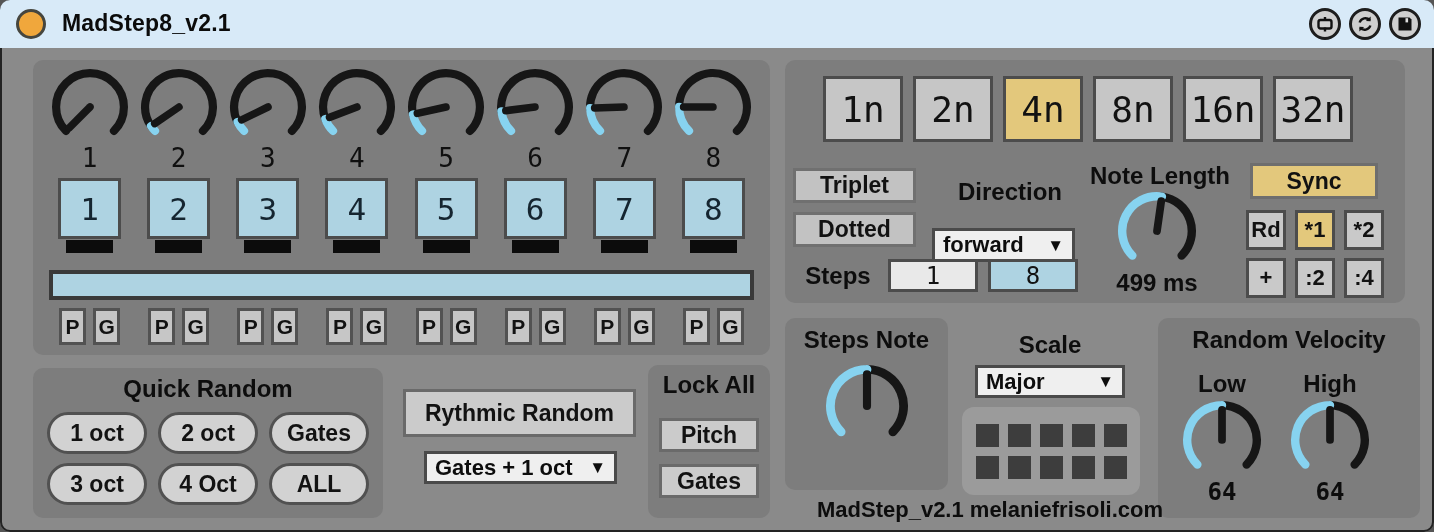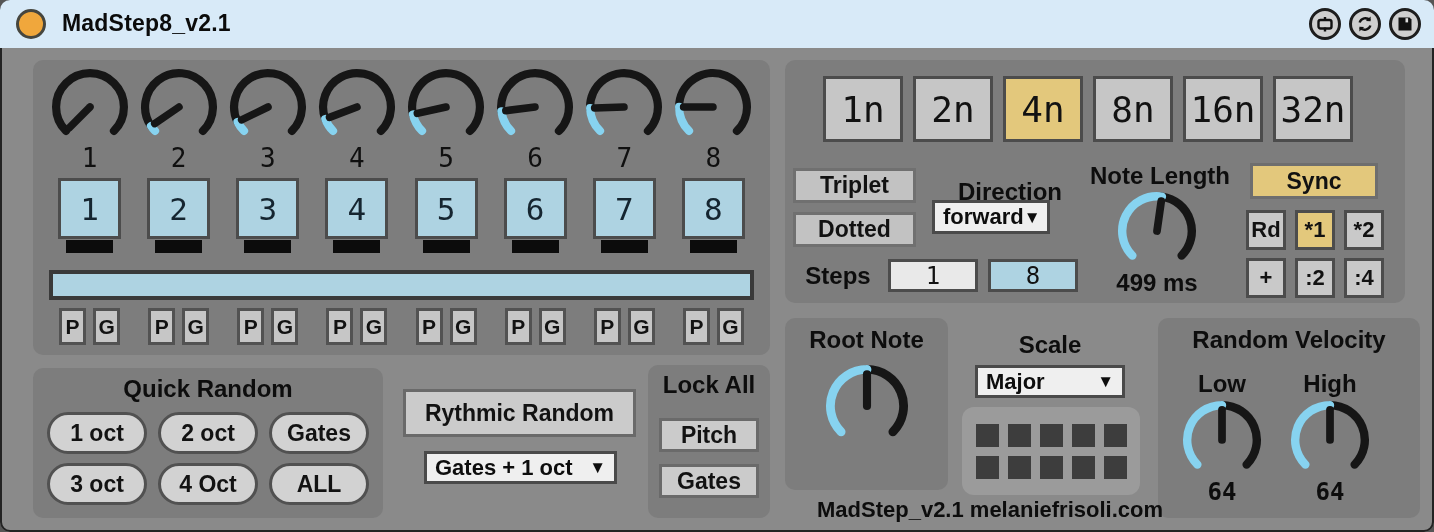--- a/index.html
+++ b/index.html
@@ -270,21 +270,21 @@
         <div class="nd-btn btn sel">4n</div>
         <div class="nd-btn btn">8n</div>
         <div class="nd-btn btn">16n</div>
         <div class="nd-btn btn">32n</div>
       </div>
 
     <div class="big-btn btn" style="left:8px; top:152px; width:123px; height:35px; position:absolute; background:#c2c2c2; border-color:#707070;">Dotted</div>
     <div class="big-btn btn" style="left:8px; top:108px; width:123px; height:35px; position:absolute; background:#c2c2c2; border-color:#707070;">Triplet</div>
 
     <div class="lbl" style="left:140px; top:118px; width:170px;">Direction</div>
-    <div class="dd" style="left:147px; top:140px; width:118px; height:34px;">
+    <div class="dd" style="left:147px; top:168px; width:143px; height:34px;">
       <span>forward</span>
       <span class="arrow">▼</span>
     </div>
 
     <div class="lbl" style="left:10px; top:202px; width:86px;">Steps</div>
     <div class="numbox btn" style="left:103px; top:199px; width:90px; background:#e9e9e9;">1</div>
     <div class="numbox btn" style="left:203px; top:199px; width:90px; background:var(--step-blue);">8</div>
 
     <div class="lbl" style="left:290px; top:102px; width:170px;">Note Length</div>
     <div id="nl-knob" style="position:absolute; left:332px; top:131px;"><svg width="80" height="80" viewBox="0 0 80 80">
@@ -299,21 +299,21 @@
         <div class="mult-btn btn">Rd</div>
         <div class="mult-btn btn sel">*1</div>
         <div class="mult-btn btn">*2</div>
         <div class="mult-btn btn">+</div>
         <div class="mult-btn btn">:2</div>
         <div class="mult-btn btn">:4</div>
       </div>
   </div>
 
   <div class="panel" style="left:785px; top:318px; width:163px; height:172px;">
-    <div class="lbl" style="left:0; right:0; top:8px;">Root Note</div>
+    <div class="lbl" style="left:0; right:0; top:8px;">Steps Note</div>
     <div id="root-knob" style="position:absolute; left:40px; top:46px;"><svg width="84" height="84" viewBox="0 0 84 84">
           <path d="M 42.00063861597327 5.410000005572975 A 36.59 36.59 0 0 1 67.87303712361577 67.87303712361577" fill="none" stroke="#161616" stroke-width="8.82" stroke-linecap="round"></path>
           <path d="M 16.12696287638422 67.87303712361577 A 36.59 36.59 0 0 1 42 5.409999999999997" fill="none" stroke="#87d3f0" stroke-width="8.82" stroke-linecap="round"></path>
           <line x1="42" y1="42" x2="42" y2="10.260999999999996" stroke="#161616" stroke-width="8.1144" stroke-linecap="round"></line>
         </svg></div>
   </div>
 
   <div class="lbl" style="left:975px; top:331px; width:150px;">Scale</div>
   <div class="dd" style="left:975px; top:365px; width:150px; height:33px;">
     <span>Major</span>

